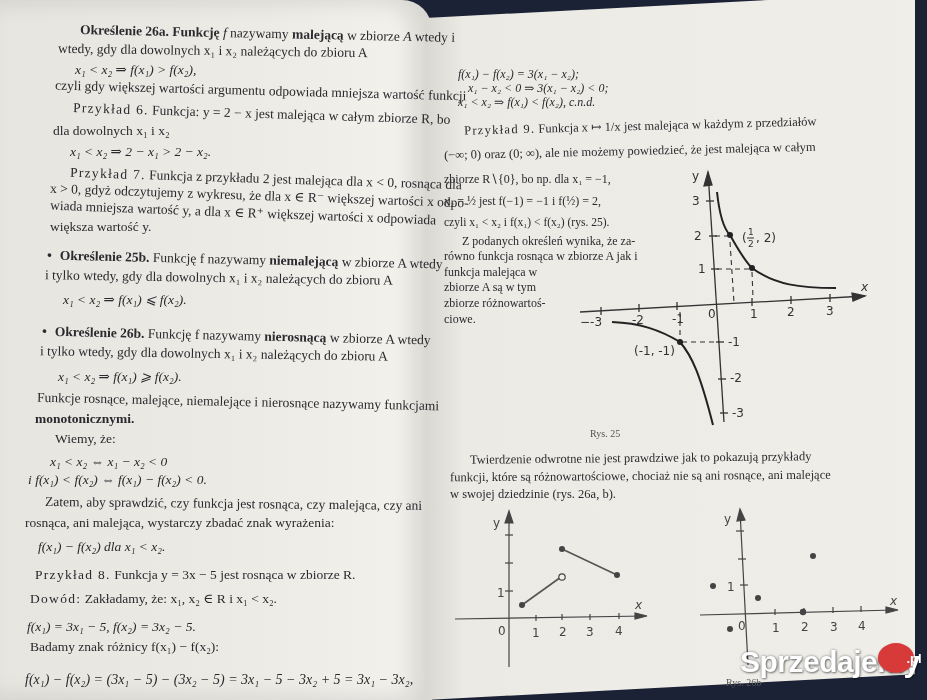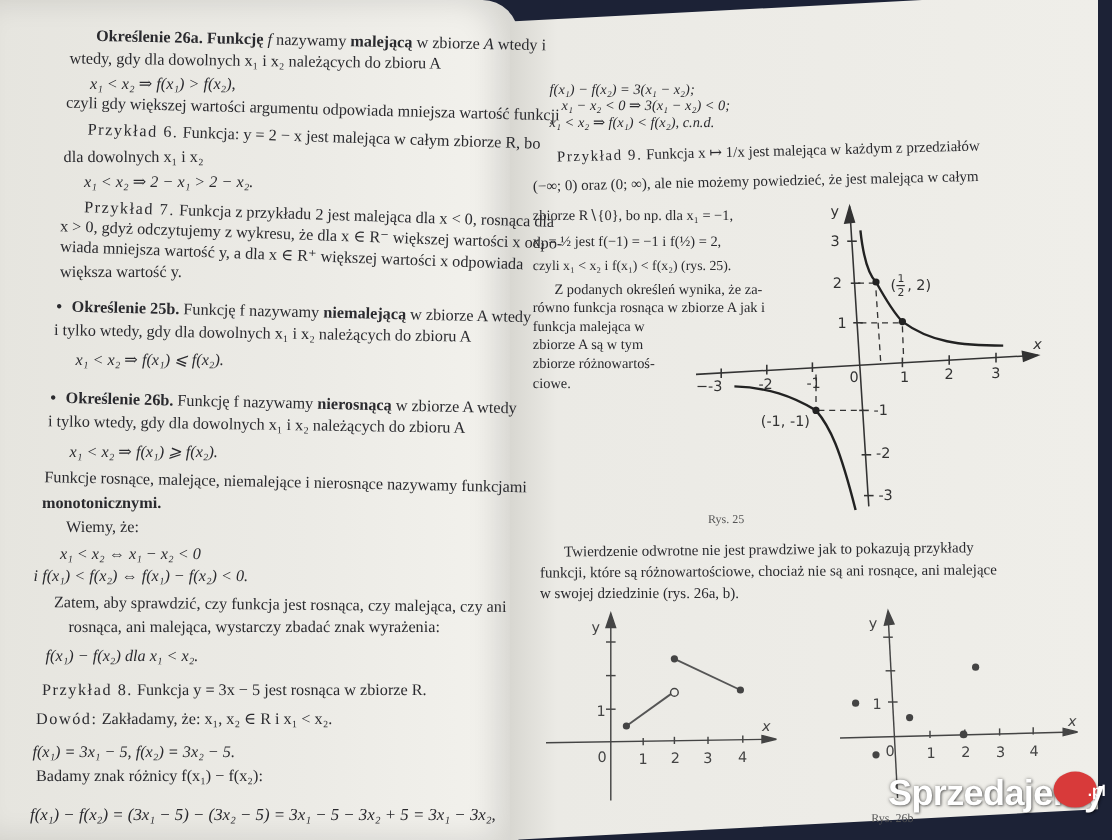--- a/index.html
+++ b/index.html
@@ -97,21 +97,21 @@
     <span class="bullet">•</span><span class="b">Określenie 26b.</span><span> Funkcję f nazywamy </span><span class="b">nierosnącą</span><span> w zbiorze A wtedy</span>
   </div>
   <div class="line" style="left:40px;top:347px;transform:rotate(0.9deg);">i tylko wtedy, gdy dla dowolnych x₁ i x₂ należących do zbioru A</div>
   <div class="line math" style="left:58px;top:370px;">x₁ &lt; x₂ ⇒ f(x₁) ⩾ f(x₂).</div>
   <div class="line" style="left:37px;top:395px;transform:rotate(1.2deg);">Funkcje rosnące, malejące, niemalejące i nierosnące nazywamy funkcjami</div>
   <div class="line b" style="left:35px;top:412px;">monotonicznymi.</div>
   <div class="line" style="left:55px;top:432px;">Wiemy, że:</div>
   <div class="line math" style="left:50px;top:455px;">x₁ &lt; x₂ ⇔ x₁ − x₂ &lt; 0</div>
   <div class="line math" style="left:28px;top:473px;">i   f(x₁) &lt; f(x₂) ⇔ f(x₁) − f(x₂) &lt; 0.</div>
   <div class="line" style="left:45px;top:497px;transform:rotate(0.6deg);">Zatem, aby sprawdzić, czy funkcja jest rosnąca, czy malejąca, czy ani</div>
-  <div class="line" style="left:25px;top:516px;margin-left:32px;">rosnąca, ani malejąca, wystarczy zbadać znak wyrażenia:</div>
+  <div class="line" style="left:25px;top:516px;">rosnąca, ani malejąca, wystarczy zbadać znak wyrażenia:</div>
   <div class="line math" style="left:38px;top:540px;">f(x₁) − f(x₂)    dla    x₁ &lt; x₂.</div>
   <div class="line" style="left:35px;top:568px;">
     <span class="spaced">Przykład 8.</span> <span>Funkcja y = 3x − 5 jest rosnąca w zbiorze R.</span>
   </div>
   <div class="line" style="left:30px;top:592px;">
     <span class="spaced">Dowód:</span> <span>Zakładamy, że: x₁, x₂ ∈ R    i    x₁ &lt; x₂.</span>
   </div>
   <div class="line math" style="left:27px;top:620px;">f(x₁) = 3x₁ − 5, f(x₂) = 3x₂ − 5.</div>
   <div class="line" style="left:30px;top:640px;">Badamy znak różnicy f(x₁) − f(x₂):</div>
   <div class="line math" style="left:25px;top:662px;font-size:14px;margin-top:11px;">f(x₁) − f(x₂) = (3x₁ − 5) − (3x₂ − 5) = 3x₁ − 5 − 3x₂ + 5 = 3x₁ − 3x₂,</div>

